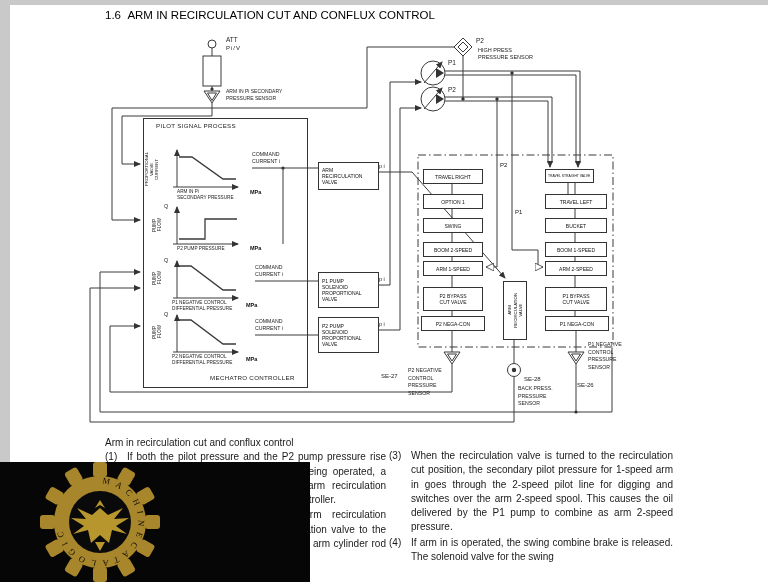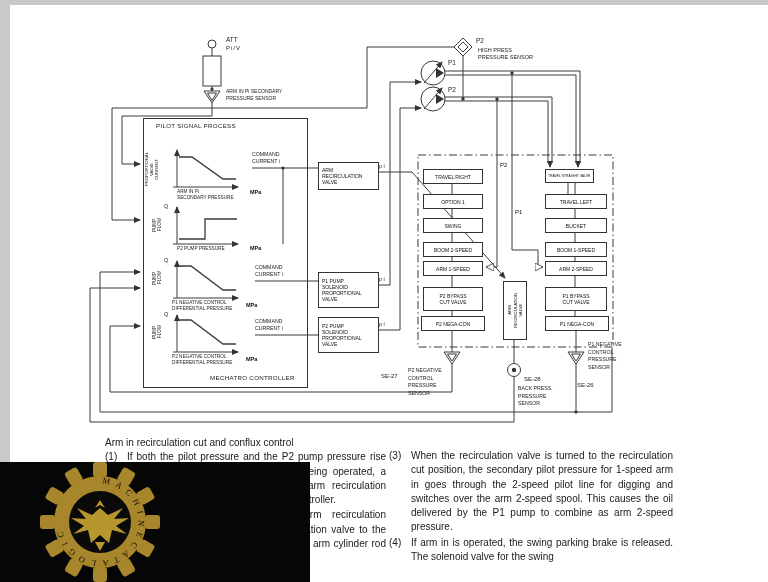--- a/index.html
+++ b/index.html
@@ -22,20 +22,23 @@
   .bodytext{font-size:10px;line-height:14.3px;color:#1a1a1a;}
   #ctrl-box{position:absolute;left:143px;top:118px;width:163px;height:268px;border:1.5px solid #333;background:transparent;}
   #cv-title-p2,#cv-title-p1{position:absolute;font-size:6px;color:#111;}
 </style>
 </head>
 <body>
 
 <div id="screen">
   <div id="page"></div>
 
+  <div class="lbl" style="left:105px;top:8px;font-size:11.5px;color:#000;white-space:nowrap;">
+    <span>1.6</span>&nbsp;&nbsp;<span>ARM IN RECIRCULATION CUT AND CONFLUX CONTROL</span>
+  </div>
 
   <svg width="768" height="440" style="position:absolute;left:0;top:0;">
     <defs>
       <marker id="ma" markerWidth="7" markerHeight="6" refX="6" refY="3" orient="auto">
           <path d="M0,0 L7,3 L0,6 Z" fill="#333"></path>
         </marker>
       <marker id="mh" markerWidth="9" markerHeight="8" refX="8" refY="4" orient="auto">
           <path d="M0,0 L8,4 L0,8 Z" fill="#fff" stroke="#333" stroke-width="0.8"></path>
         </marker>
     </defs>
@@ -272,21 +275,21 @@
     </div>
   </div>
 
   <div class="bodytext" style="position:absolute;left:389px;top:449px;width:284px;">
     <div class="para">
       <span class="pnum">(3)</span>
       <div class="ptxt">When the recirculation valve is turned to the recirculation cut position, the secondary pilot pressure for 1-speed arm in goes through the 2-speed pilot line for digging and switches over the arm 2-speed spool. This causes the oil delivered by the P1 pump to combine as arm 2-speed pressure.</div>
     </div>
     <div class="para">
       <span class="pnum">(4)</span>
-      <div class="ptxt">If arm in is operated, the swing parking brake is released. The solenoid valve for the swing</div>
+      <div class="ptxt">If arm in is operated, the swing combine brake is released. The solenoid valve for the swing</div>
     </div>
   </div>
 
   <div style="position:absolute;left:0;top:462px;width:310px;height:120px;background:#060606;">
     <svg width="310" height="120" viewBox="0 0 310 120">
       <g fill="#a8862c">
         <rect x="93" y="0" width="14" height="15" rx="3" transform="rotate(0 100 60)"></rect>
         <rect x="93" y="0" width="14" height="15" rx="3" transform="rotate(30 100 60)"></rect>
         <rect x="93" y="0" width="14" height="15" rx="3" transform="rotate(60 100 60)"></rect>
         <rect x="93" y="0" width="14" height="15" rx="3" transform="rotate(90 100 60)"></rect>

